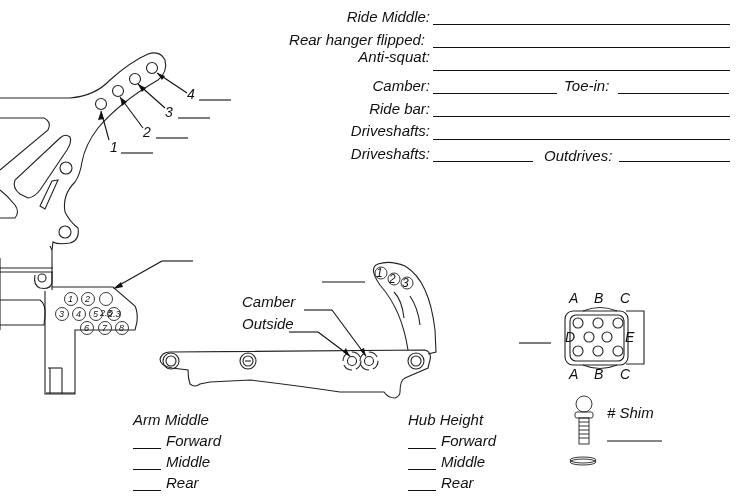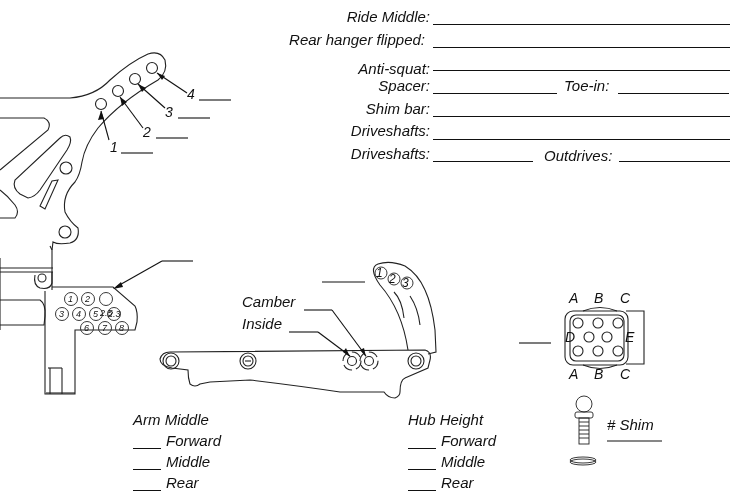--- a/index.html
+++ b/index.html
@@ -165,49 +165,49 @@
   <div class="abs tiny" style="left:84px;top:323px">6</div>
   <div class="abs tiny" style="left:102px;top:323px">7</div>
   <div class="abs tiny" style="left:119px;top:323px">8</div>
 </div>
 
 <div class="abs" style="left:376px;top:266px;font-size:12px">1</div>
 <div class="abs" style="left:389px;top:272px;font-size:12px">2</div>
 <div class="abs" style="left:402px;top:276px;font-size:12px">3</div>
 
 <div class="abs lbl" style="left:242px;top:293px">Camber</div>
-<div class="abs lbl" style="left:242px;top:315px">Inside</div>
+<div class="abs lbl" style="left:242px;top:315px">Outside</div>
 
 <div class="abs" style="left:569px;top:290px;font-size:14px">A</div>
 <div class="abs" style="left:594px;top:290px;font-size:14px">B</div>
 <div class="abs" style="left:620px;top:290px;font-size:14px">C</div>
 <div class="abs" style="left:565px;top:329px;font-size:14px">D</div>
 <div class="abs" style="left:625px;top:329px;font-size:14px">E</div>
 <div class="abs" style="left:569px;top:366px;font-size:14px">A</div>
 <div class="abs" style="left:594px;top:366px;font-size:14px">B</div>
 <div class="abs" style="left:620px;top:366px;font-size:14px">C</div>
 
-<div class="abs lbl" style="left:607px;top:416px"># Shim</div>
+<div class="abs lbl" style="left:607px;top:404px"># Shim</div>
 
 <div>
   <div class="abs lbl right" style="left:270px;width:160px;top:8px">Ride Middle:</div>
   <div class="blank" style="left:433px;width:297px;top:24px"></div>
 
   <div class="abs lbl right" style="left:265px;width:160px;top:31px">Rear hanger flipped:</div>
   <div class="blank" style="left:433px;width:297px;top:47px"></div>
 
-  <div class="abs lbl right" style="left:270px;width:160px;top:60px">Anti-squat:</div>
+  <div class="abs lbl right" style="left:270px;width:160px;top:48px">Anti-squat:</div>
   <div class="blank" style="left:433px;width:297px;top:70px"></div>
 
-  <div class="abs lbl right" style="left:270px;width:160px;top:77px">Spacer:</div>
+  <div class="abs lbl right" style="left:270px;width:160px;top:77px">Camber:</div>
   <div class="blank" style="left:433px;width:124px;top:93px"></div>
   <div class="abs lbl" style="left:564px;top:77px">Toe-in:</div>
   <div class="blank" style="left:618px;width:111px;top:93px"></div>
 
-  <div class="abs lbl right" style="left:270px;width:160px;top:100px">Shim bar:</div>
+  <div class="abs lbl right" style="left:270px;width:160px;top:100px">Ride bar:</div>
   <div class="blank" style="left:433px;width:297px;top:116px"></div>
 
   <div class="abs lbl right" style="left:270px;width:160px;top:122px">Driveshafts:</div>
   <div class="blank" style="left:433px;width:297px;top:139px"></div>
 
   <div class="abs lbl right" style="left:270px;width:160px;top:145px">Driveshafts:</div>
   <div class="blank" style="left:433px;width:100px;top:161px"></div>
   <div class="abs lbl" style="left:544px;top:147px">Outdrives:</div>
   <div class="blank" style="left:619px;width:111px;top:161px"></div>
 </div>

